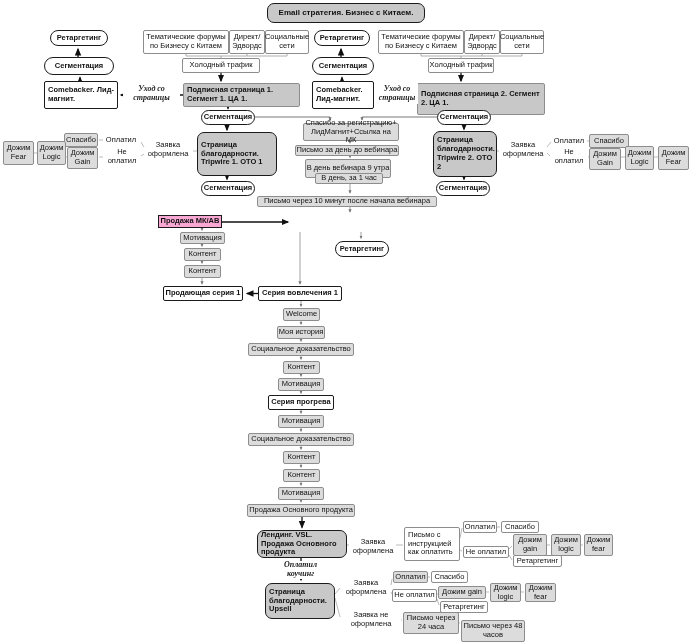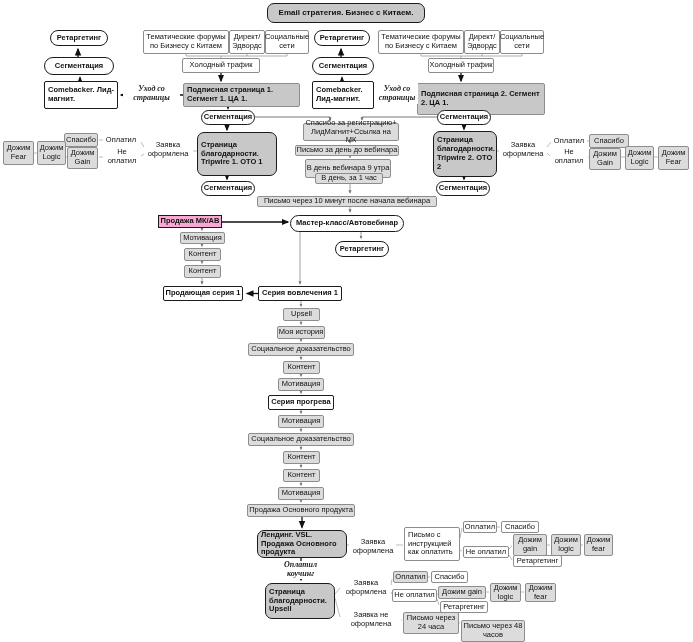--- a/index.html
+++ b/index.html
@@ -174,29 +174,28 @@
 <div class="node email wrap" style="left:625px;top:146px;width:29px;height:24px">Дожим Logic</div>
 <div class="node email wrap" style="left:658px;top:146px;width:31px;height:24px">Дожим Fear</div>
 
 <div class="node email wrap" style="left:303px;top:123px;width:96px;height:18px">Спасибо за регистрацию+ ЛидМагнит+Ссылка на МК</div>
 <div class="node email" style="left:295px;top:145px;width:104px;height:11px">Письмо за день до вебинара</div>
 <div class="node email" style="left:305px;top:159px;width:86px;height:19px">В день вебинара 9 утра</div>
 <div class="node email" style="left:315px;top:173px;width:68px;height:11px">В день, за 1 час</div>
 <div class="node email" style="left:257px;top:196px;width:180px;height:11px">Письмо через 10 минут после начала вебинара</div>
 
 <div class="node gb" style="left:158px;top:215px;width:64px;height:13px">Продажа МК/АВ</div>
-<div class="node wbr" style="left:290px;top:215px;width:114px;height:17px">Мастер-класс/Автовебинар</div>
 <div class="node wbr" style="left:335px;top:241px;width:54px;height:16px">Ретаргетинг</div>
 <div class="node email" style="left:180px;top:232px;width:45px;height:12px">Мотивация</div>
 <div class="node email" style="left:184px;top:248px;width:37px;height:13px">Контент</div>
 <div class="node email" style="left:184px;top:265px;width:37px;height:13px">Контент</div>
 <div class="node wb" style="left:163px;top:286px;width:80px;height:15px">Продающая серия 1</div>
 <div class="node wb" style="left:258px;top:286px;width:84px;height:15px">Серия вовлечения 1</div>
 
-<div class="node email" style="left:283px;top:308px;width:37px;height:13px">Upsell</div>
+<div class="node email" style="left:283px;top:308px;width:37px;height:13px">Welcome</div>
 <div class="node email" style="left:277px;top:326px;width:48px;height:13px">Моя история</div>
 <div class="node email" style="left:248px;top:343px;width:106px;height:13px">Социальное доказательство</div>
 <div class="node email" style="left:283px;top:361px;width:37px;height:13px">Контент</div>
 <div class="node email" style="left:278px;top:378px;width:46px;height:13px">Мотивация</div>
 <div class="node wb" style="left:268px;top:395px;width:66px;height:15px">Серия прогрева</div>
 <div class="node email" style="left:278px;top:415px;width:46px;height:13px">Мотивация</div>
 <div class="node email" style="left:248px;top:433px;width:106px;height:13px">Социальное доказательство</div>
 <div class="node email" style="left:283px;top:451px;width:37px;height:13px">Контент</div>
 <div class="node email" style="left:283px;top:469px;width:37px;height:13px">Контент</div>
 <div class="node email" style="left:278px;top:487px;width:46px;height:13px">Мотивация</div>

